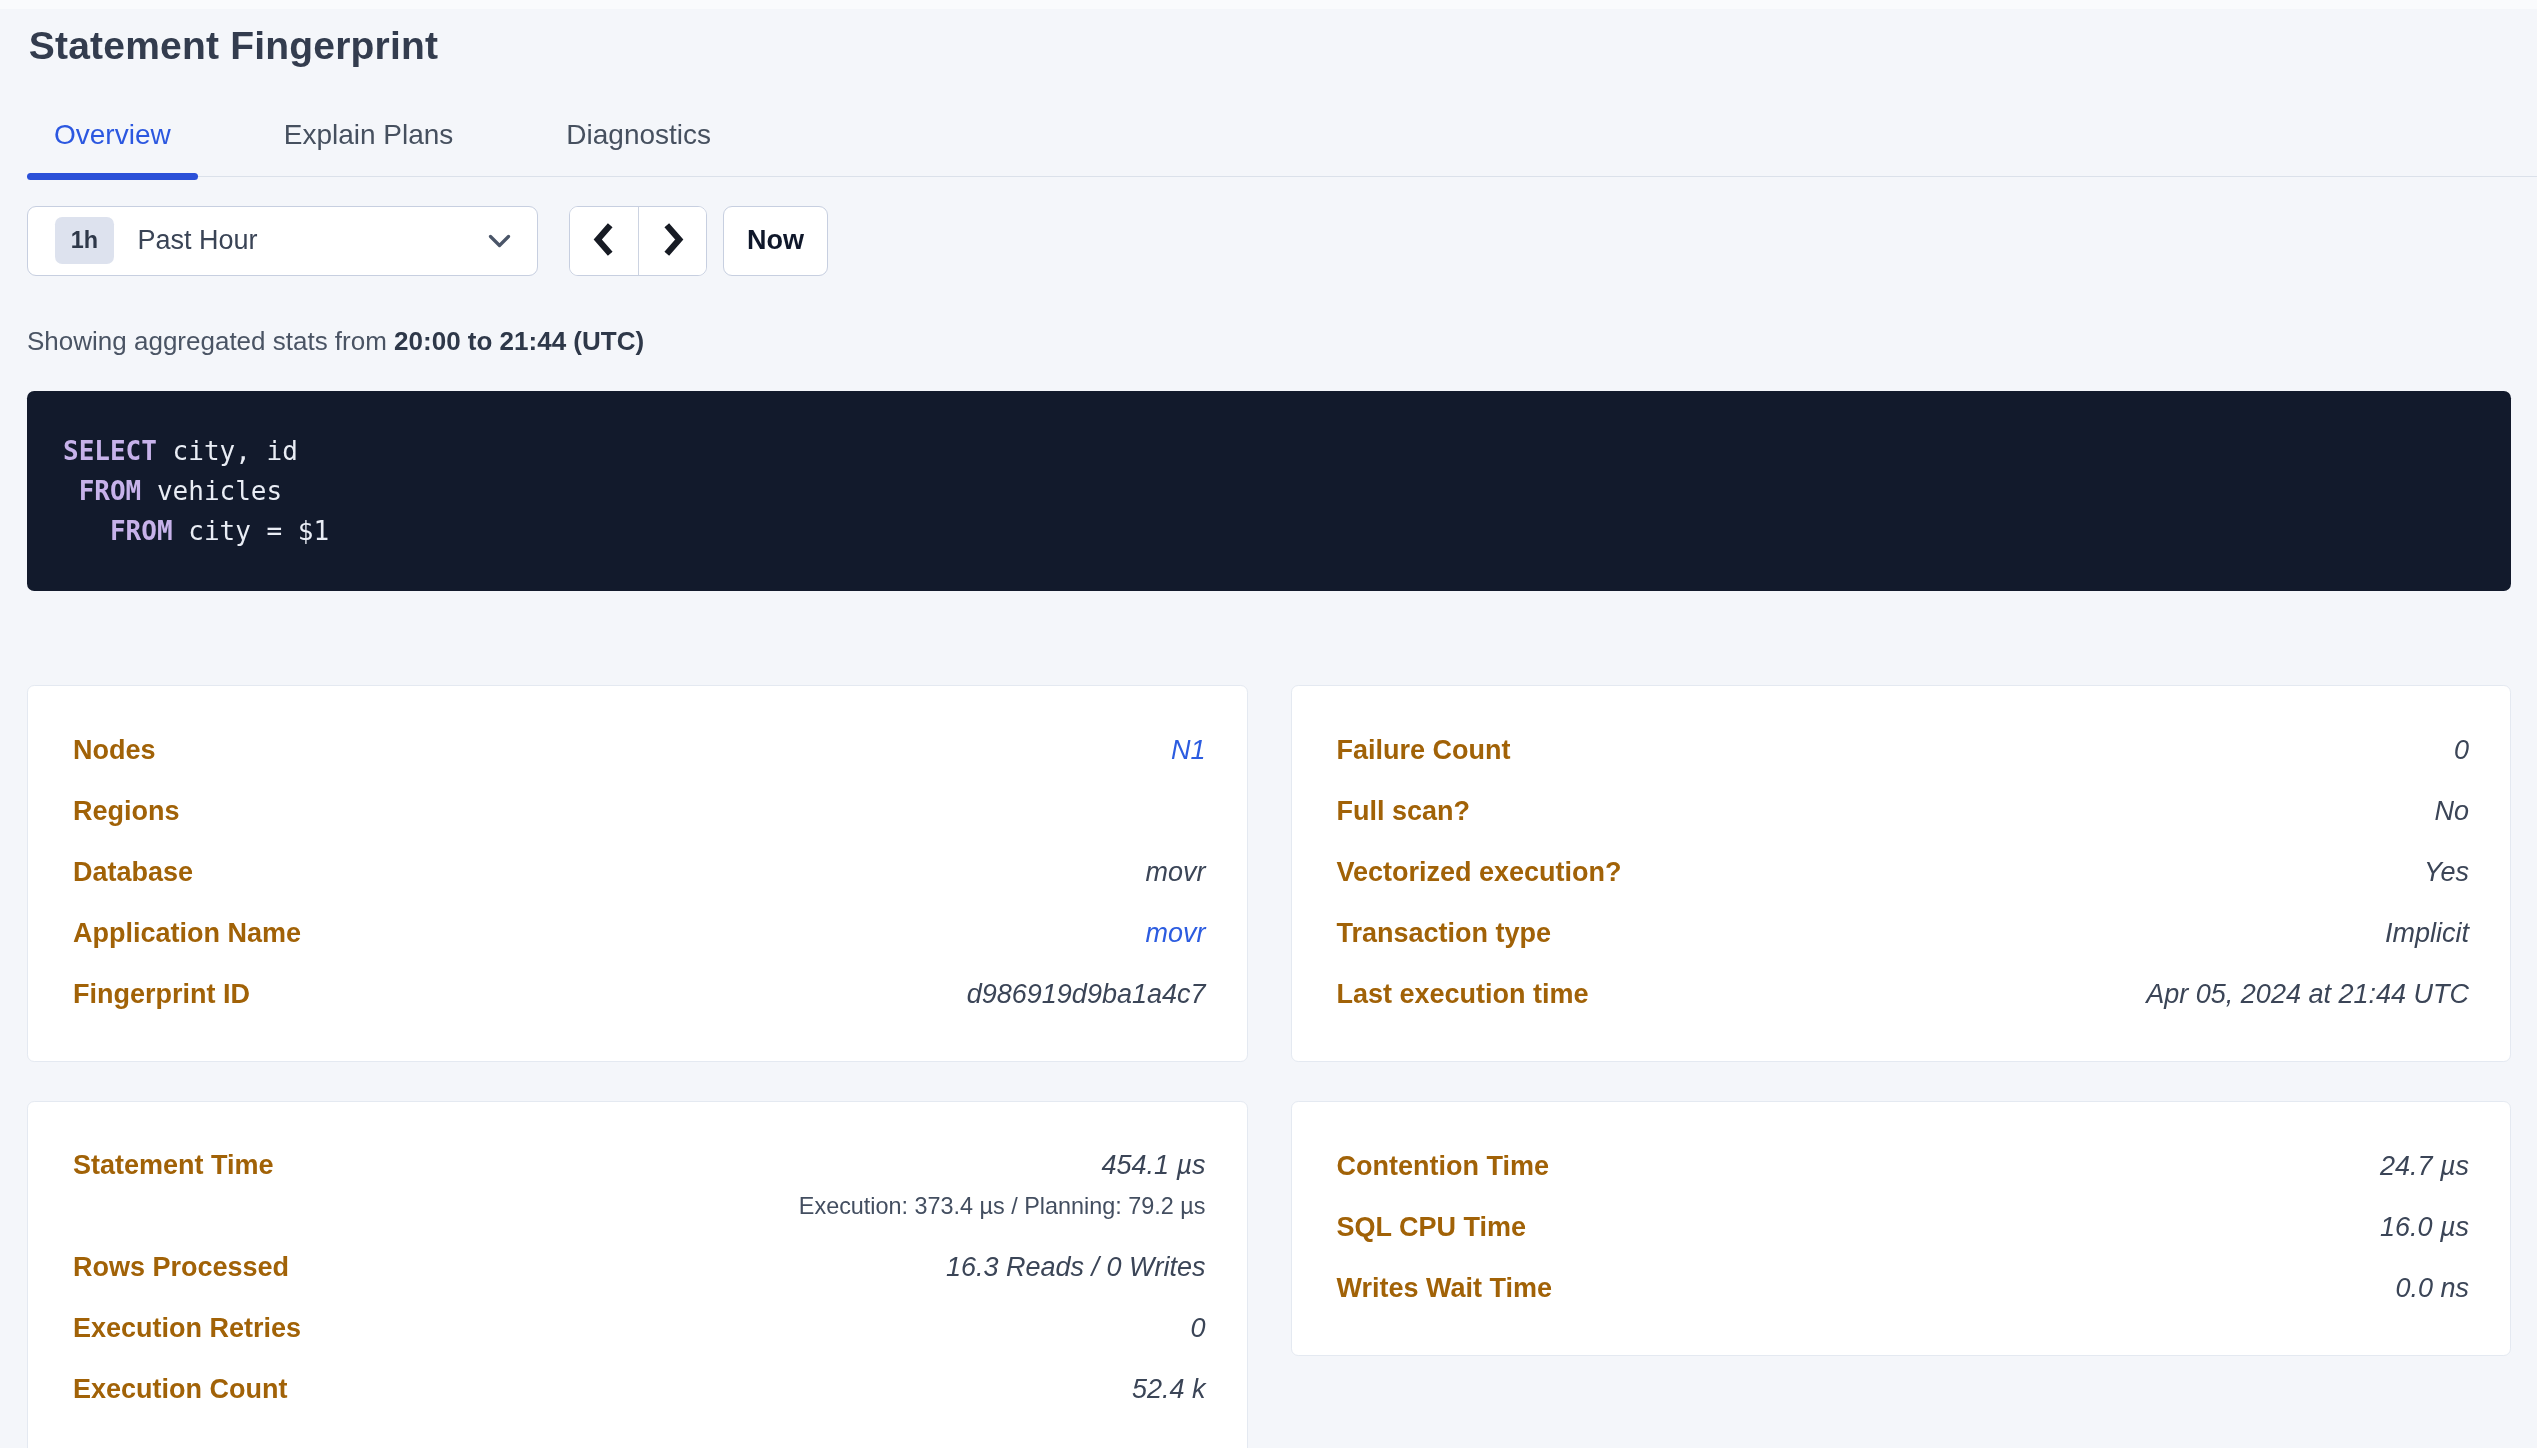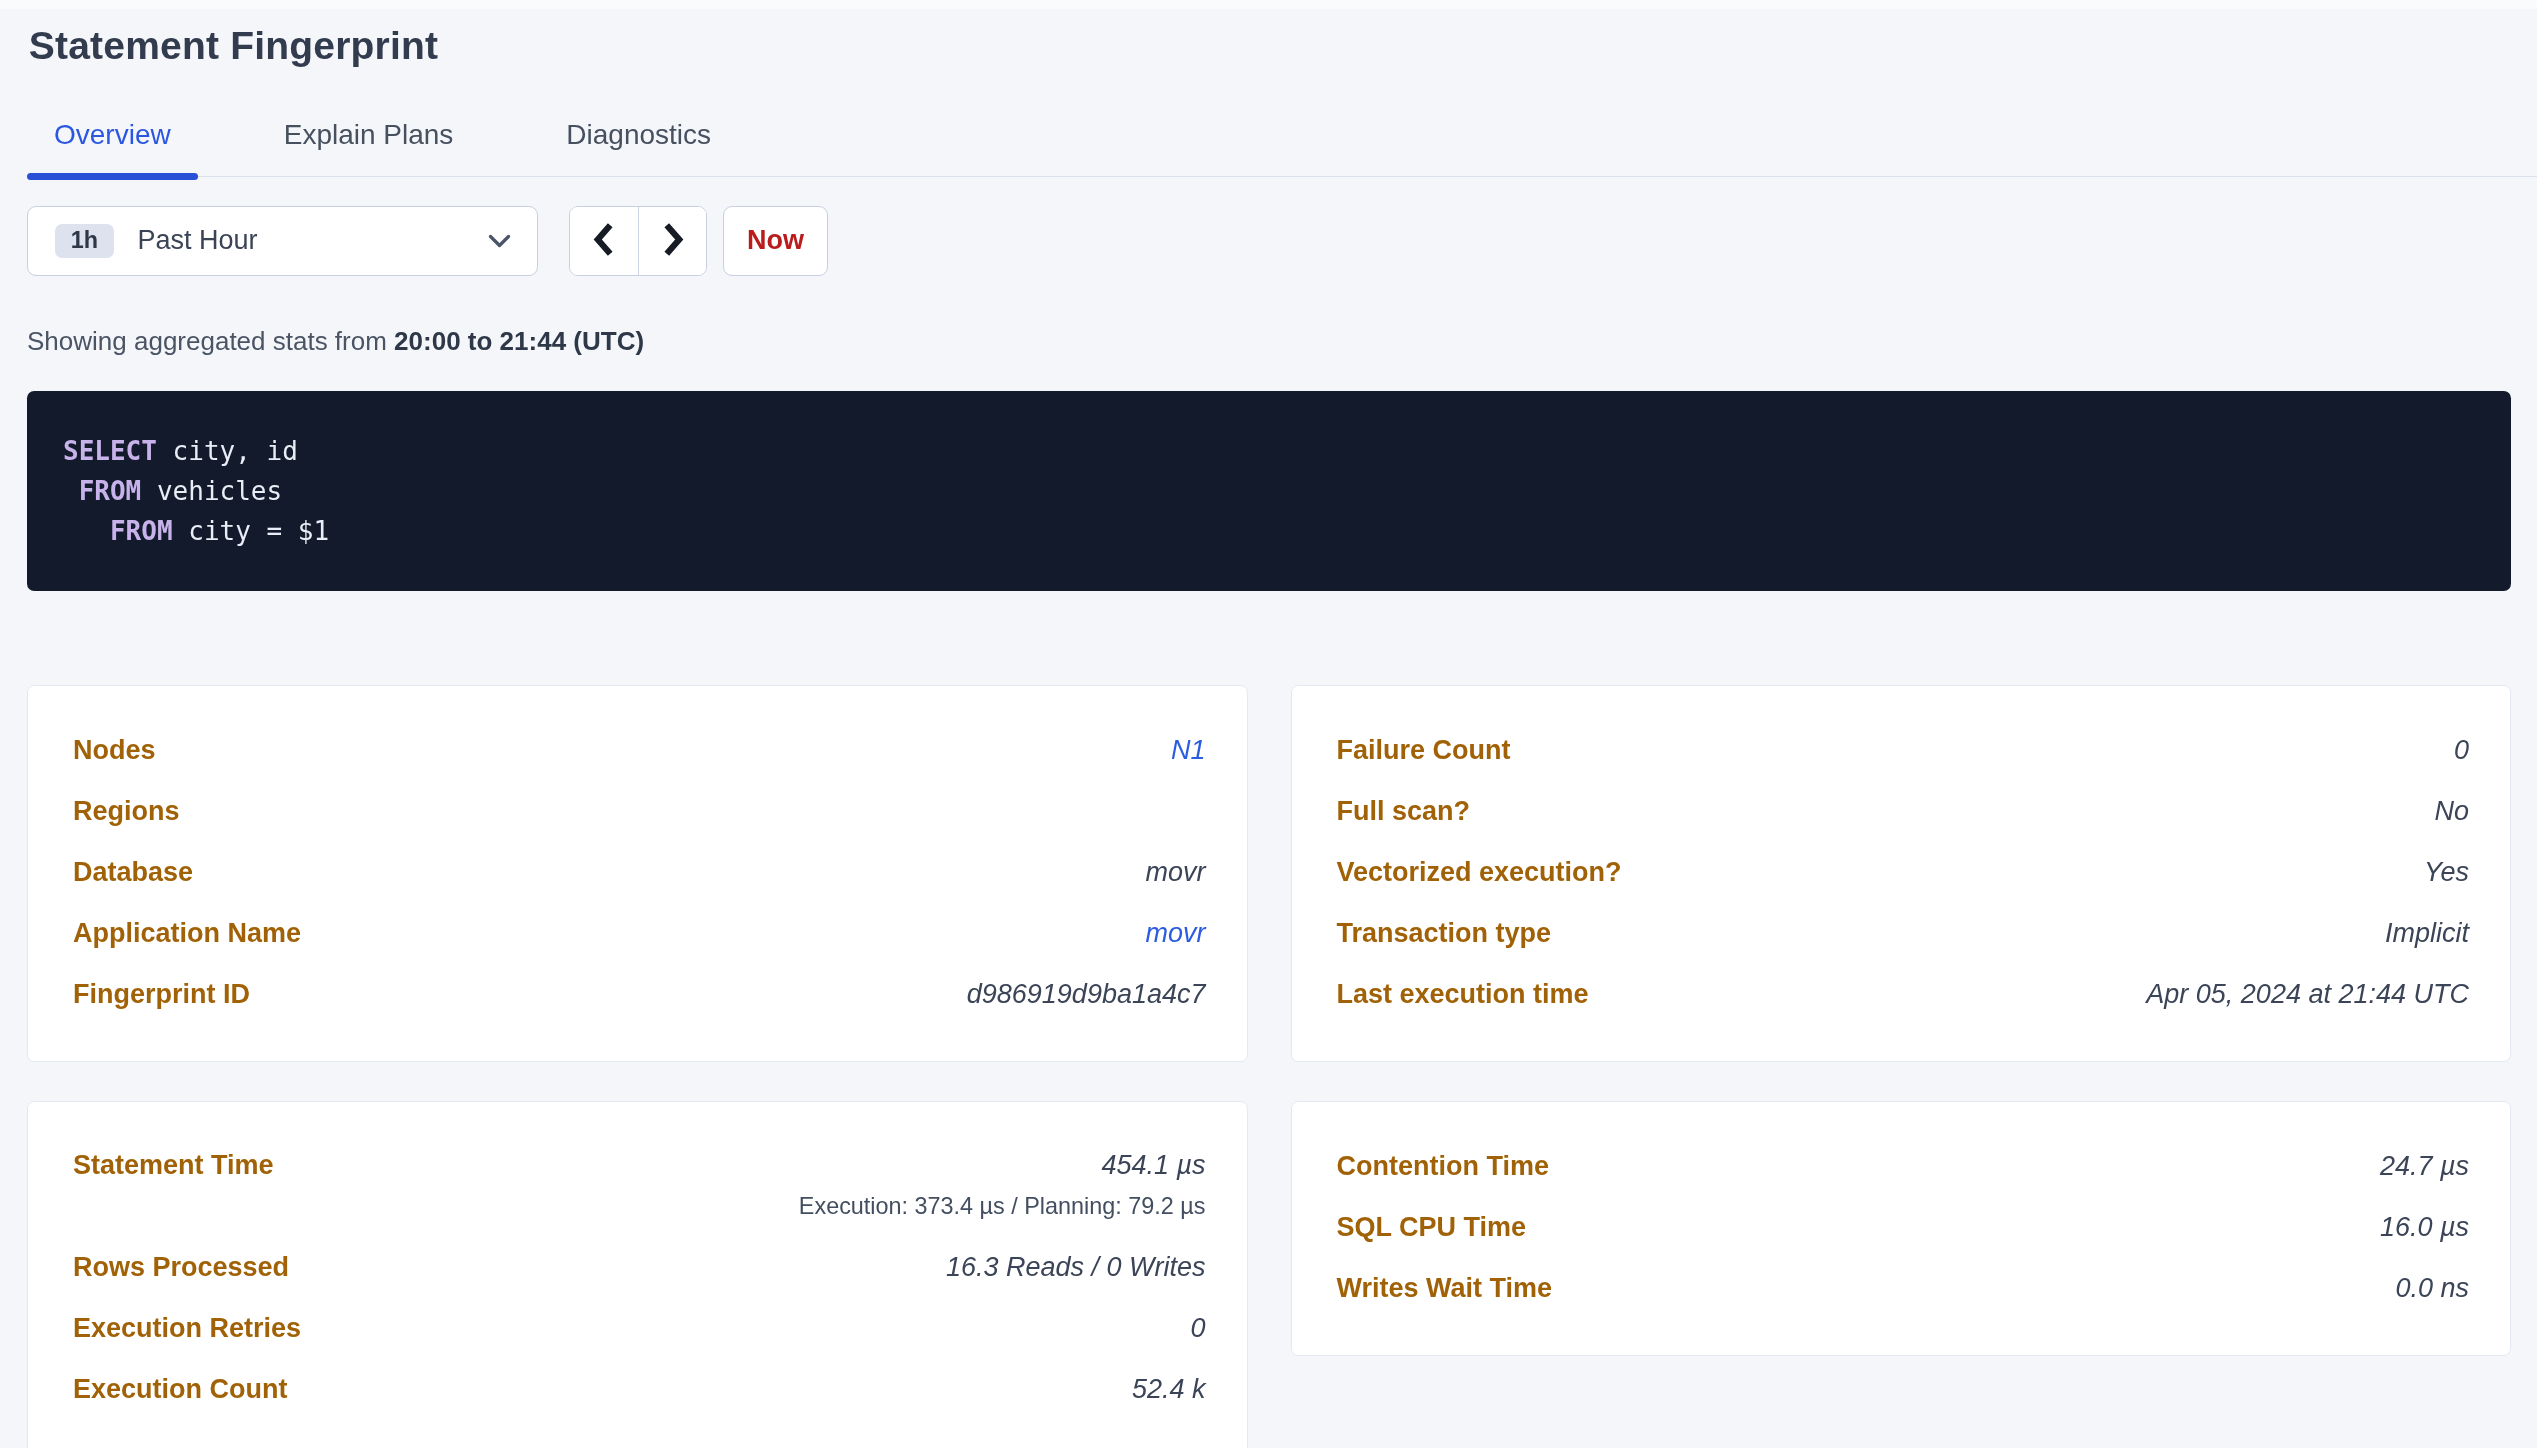--- a/index.html
+++ b/index.html
@@ -59,21 +59,21 @@
   .time-picker {
     width: 511px;
     background: #fff;
     border: 1.8px solid #c7cfe0;
     border-radius: 9px;
     display: flex; align-items: center;
     padding: 0 23.4px 0 27px;
     cursor: pointer;
   }
   .interval-badge {
-    min-width: 59px; height: 34px;
+    min-width: 59px; height: 47px;
     background: #dde2ee;
     border-radius: 7.2px;
     display: flex; align-items: center; justify-content: center;
     font-size: 23.4px; font-weight: 700; color: #2e3849;
   }
   .interval-label { margin-left: 23.4px; font-size: 27px; font-weight: 500; color: #3a4456; }
   .picker-caret { margin-left: auto; display: flex; align-items: center; }
 
   .range-nav {
     display: flex; margin-left: 31px;
@@ -83,21 +83,21 @@
   .range-nav .nav-btn {
     width: 68px;
     display: flex; align-items: center; justify-content: center;
     background: #fff; border: none; cursor: pointer;
   }
   .range-nav .nav-btn + .nav-btn { border-left: 1.8px solid #ccd3e1; }
 
   .now-btn {
     margin-left: 16px; width: 105px;
     background: #fff; border: 1.8px solid #c7cfe0; border-radius: 9px;
-    font-size: 27px; font-weight: 600; color: #b91c1c;
+    font-size: 27px; font-weight: 600; color: #0f172a;
     font-family: inherit; cursor: pointer;
   }
 
   
   .stats-line { margin-top: 49px; font-size: 26px; line-height: 32px; color: #4a5464; }
   .stats-line .range-bold { font-weight: 700; color: #2e3849; }
 
   
   .sql-box {
     margin-top: 34px;

